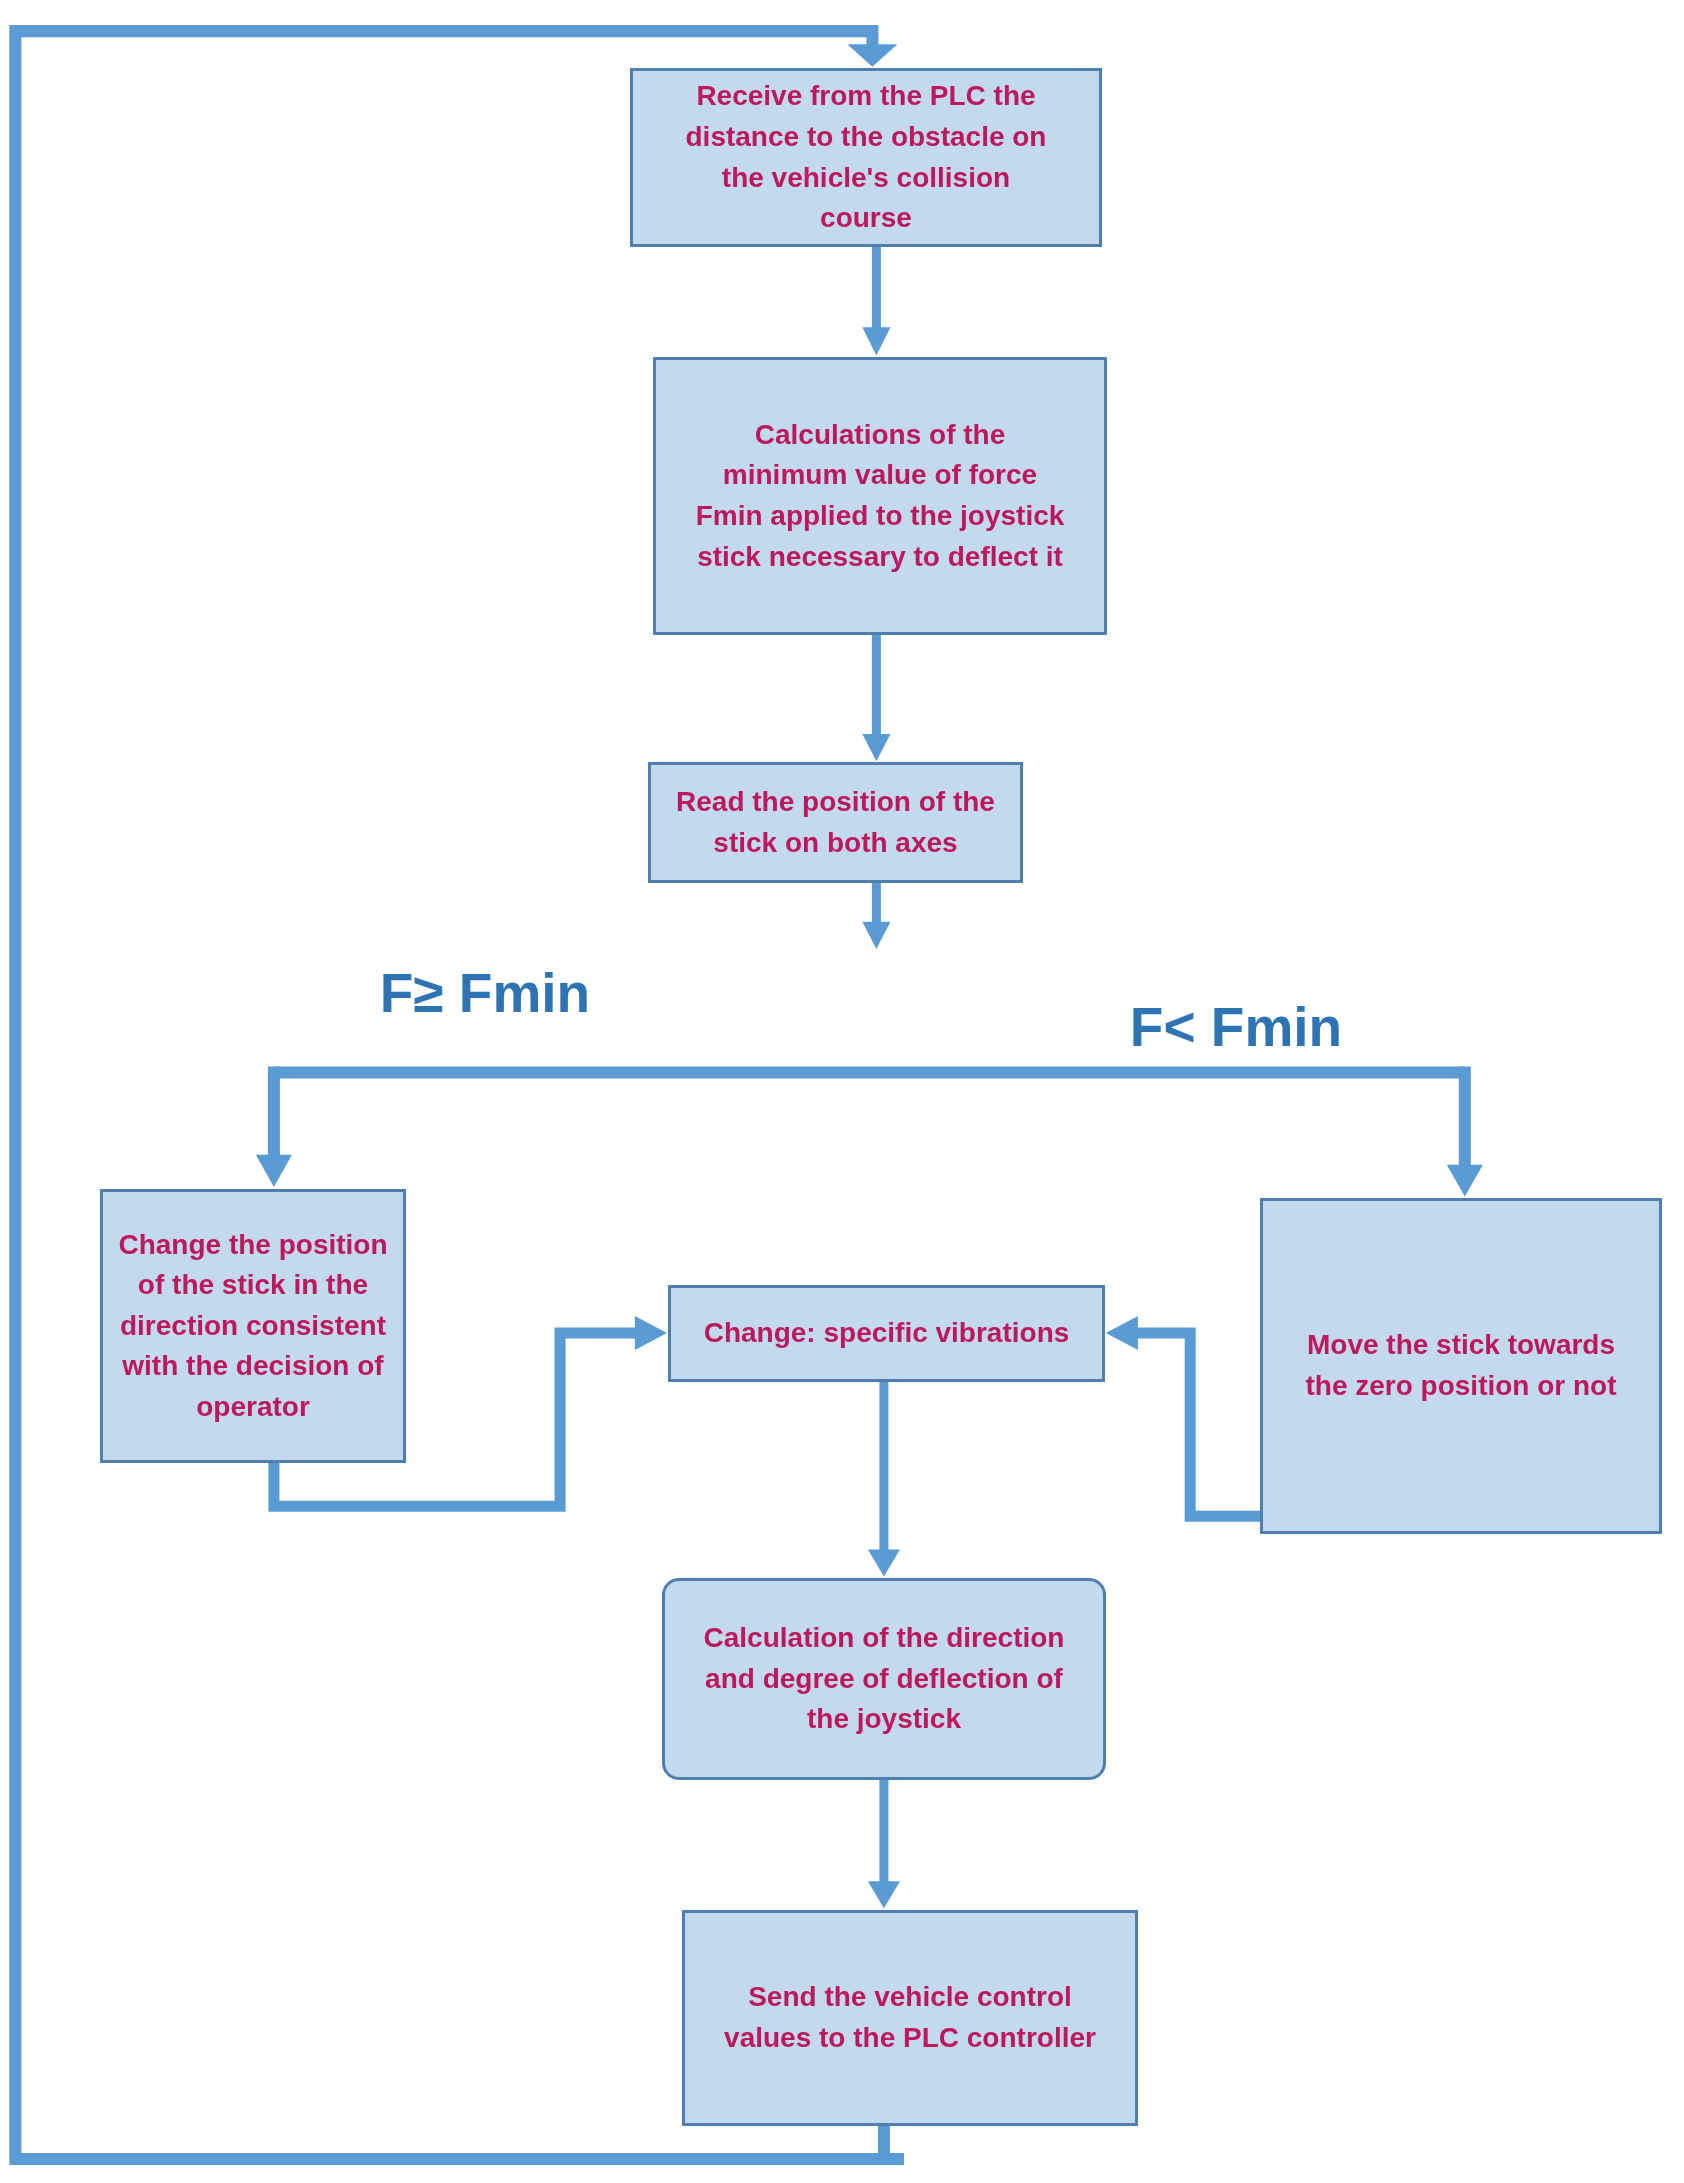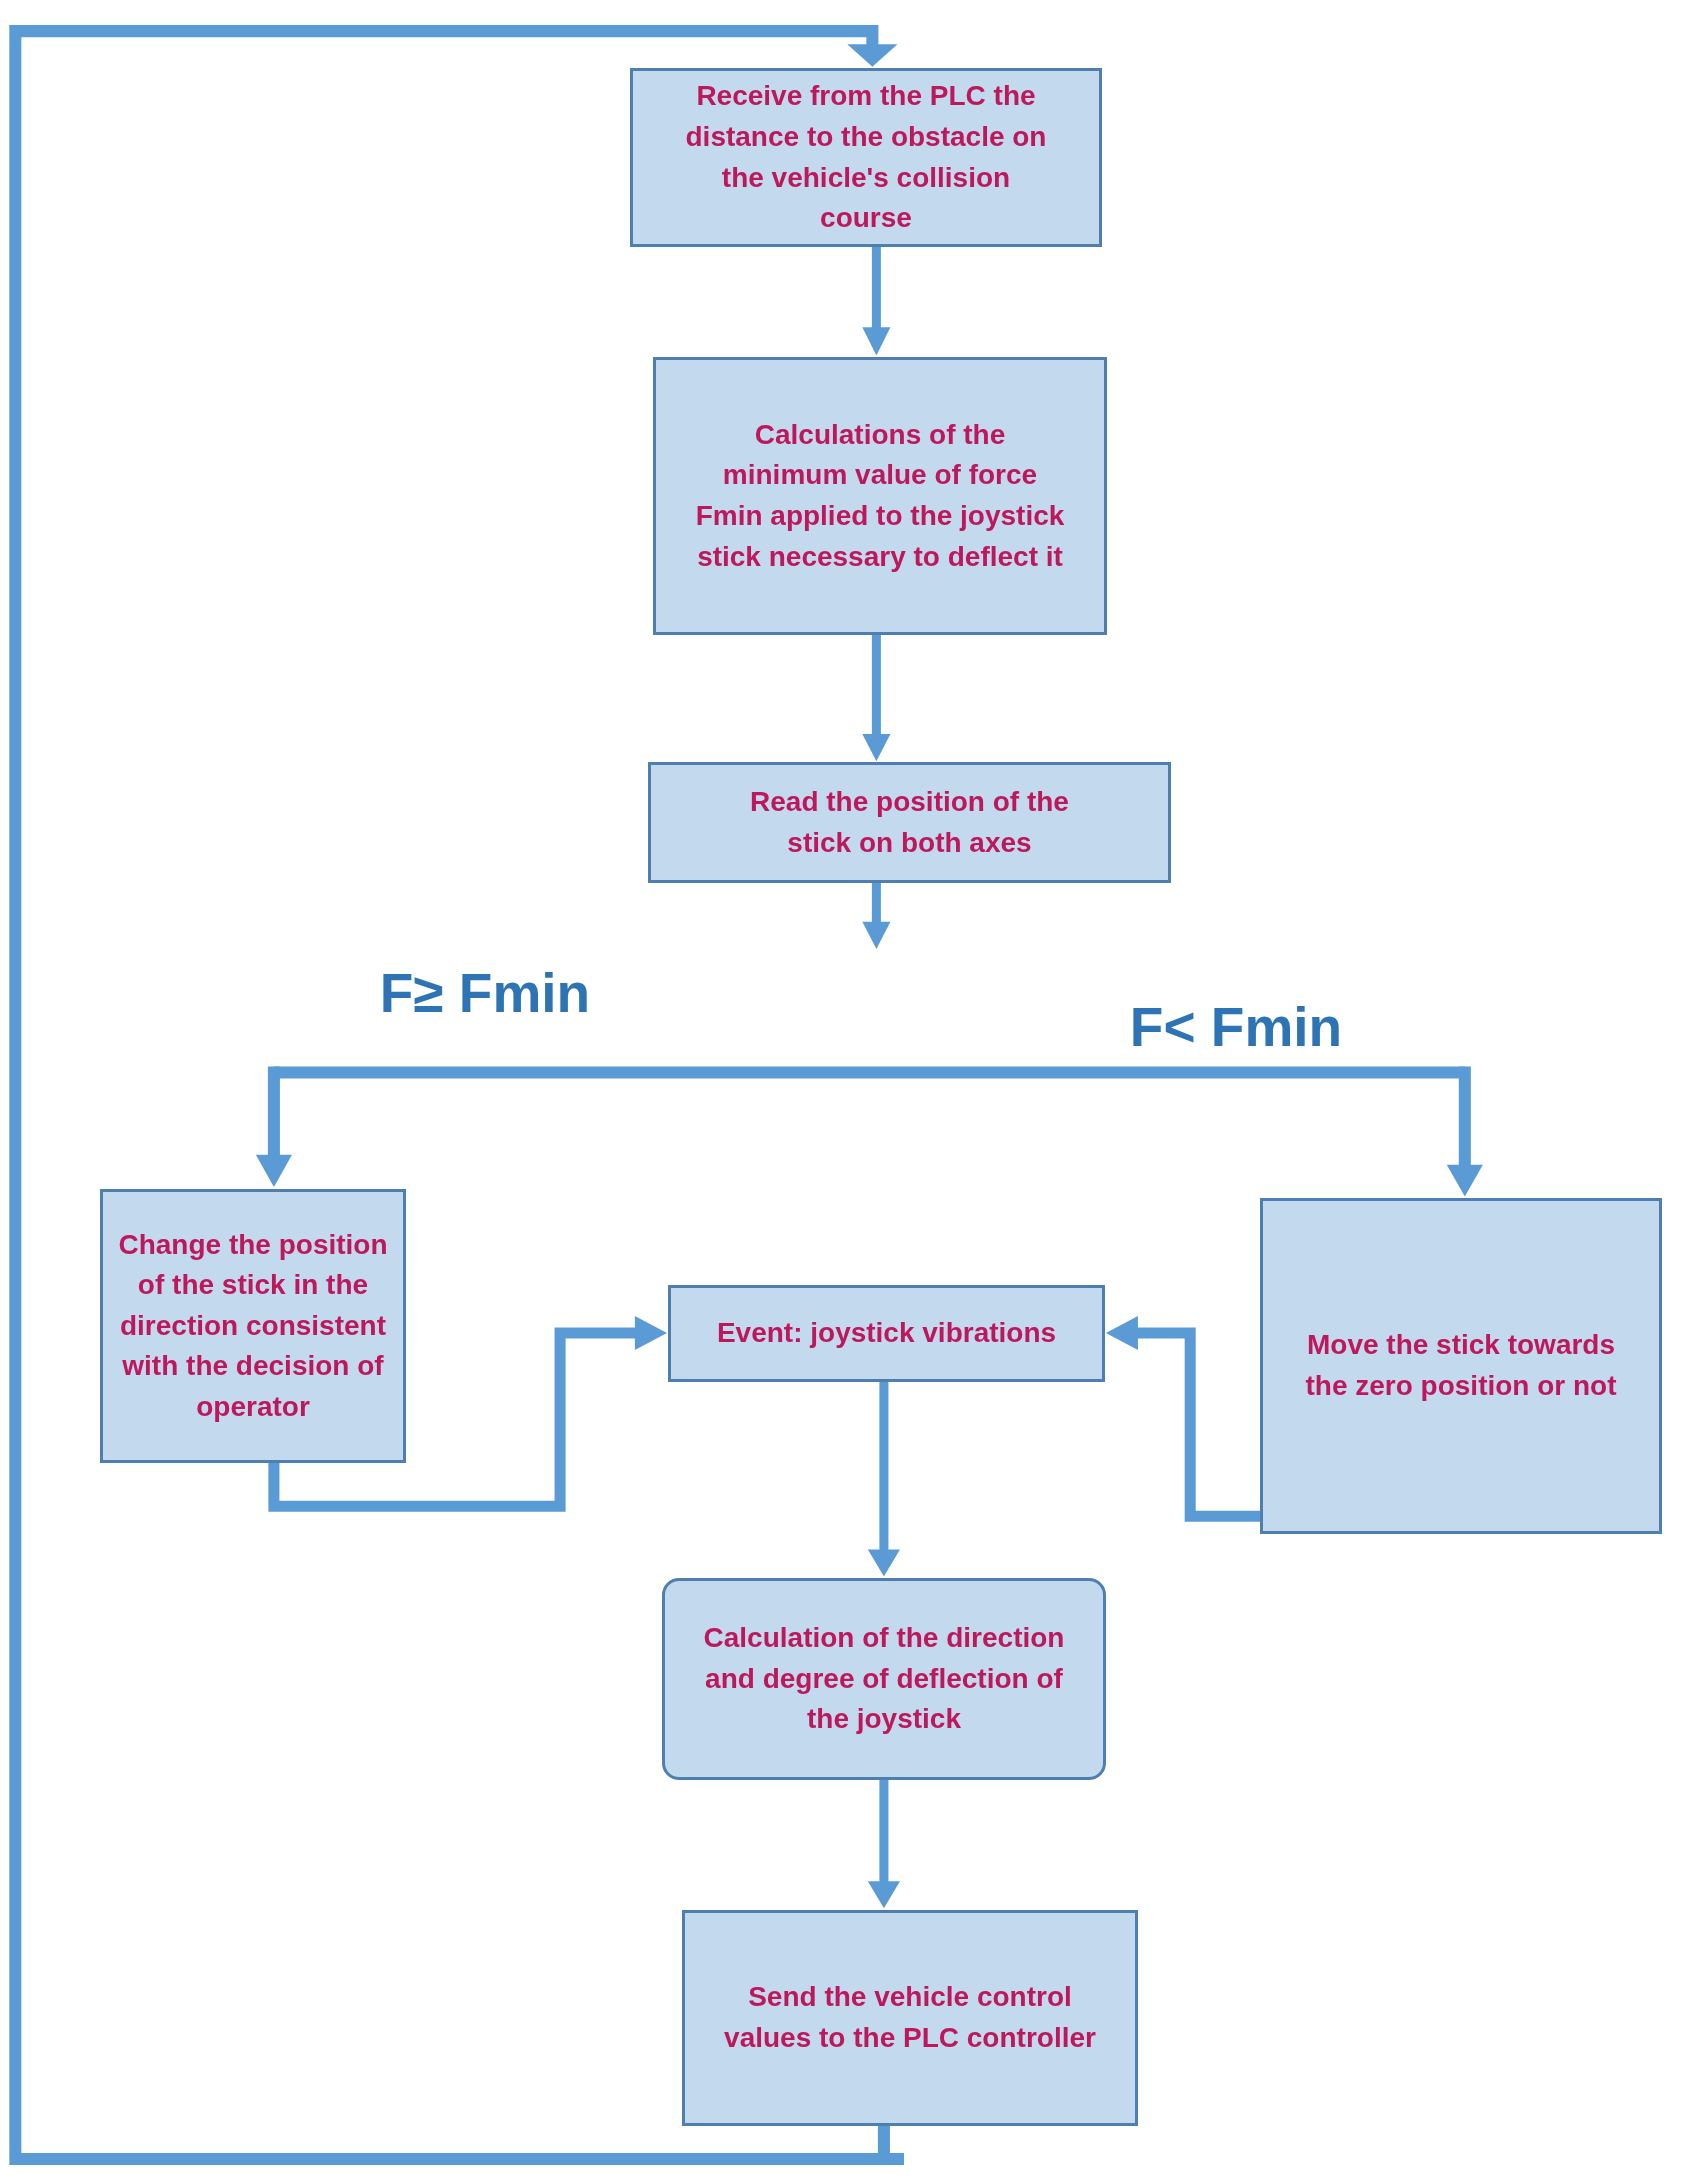--- a/index.html
+++ b/index.html
@@ -95,41 +95,41 @@
 course</span>
   </div>
 
   <div class="node" style="left:653px; top:357px; width:454px; height:278px;text-align:center;">
     <span>Calculations of the
 minimum value of force
 Fmin applied to the joystick
 stick necessary to deflect it</span>
   </div>
 
-  <div class="node" style="left:648px; top:762px; width:523px; height:121px;">
+  <div class="node" style="left:648px; top:762px; width:375px; height:121px;">
     <span>Read the position of the
 stick on both axes</span>
   </div>
 
 
   <div class="node" style="left:100px; top:1189px; width:306px; height:274px;">
     <span>Change the position
 of the stick in the
 direction consistent
 with the decision of
 operator</span>
   </div>
 
   <div class="node" style="left:1260px; top:1198px; width:402px; height:336px;">
     <span>Move the stick towards
 the zero position or not</span>
   </div>
 
   <div class="node" style="left:668px; top:1285px; width:437px; height:97px;">
-    <span>Event: joystick vibrations</span>
+    <span>Change: specific vibrations</span>
   </div>
 
   <div class="node" style="left:662px; top:1578px; width:444px; height:202px;border-radius:17px;">
     <span>Calculation of the direction
 and degree of deflection of
 the joystick</span>
   </div>
 
   <div class="node" style="left:682px; top:1910px; width:456px; height:216px;">
     <span>Send the vehicle control

